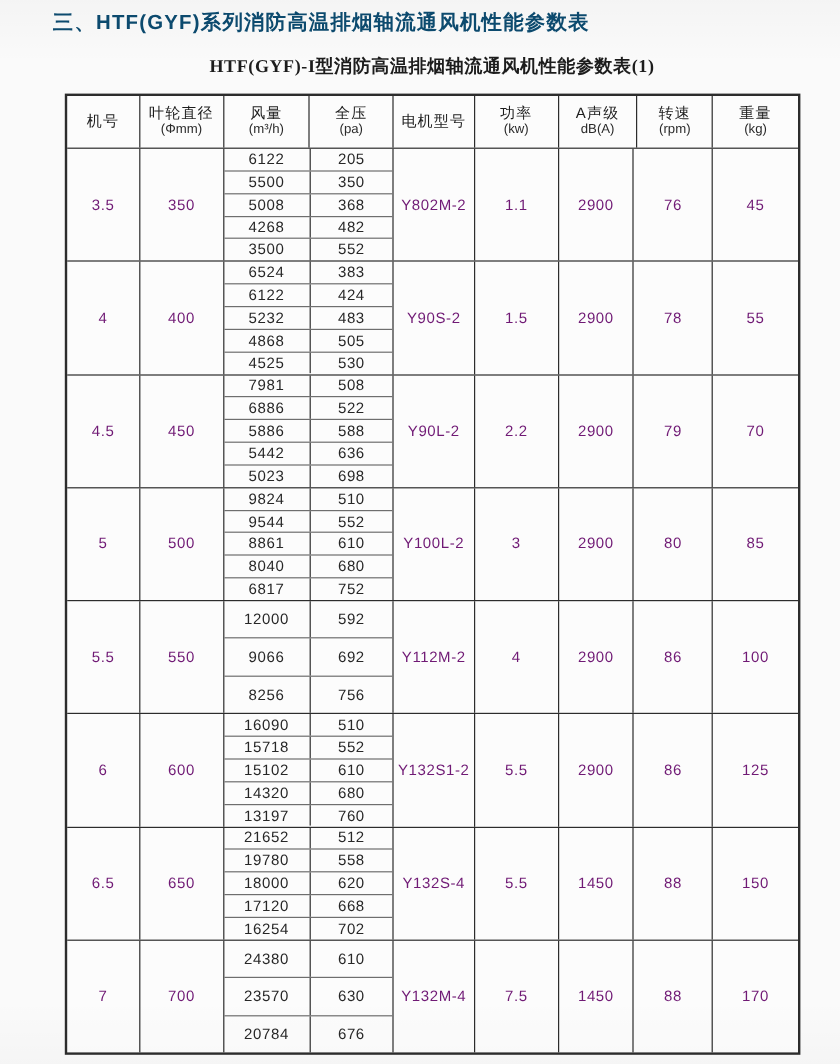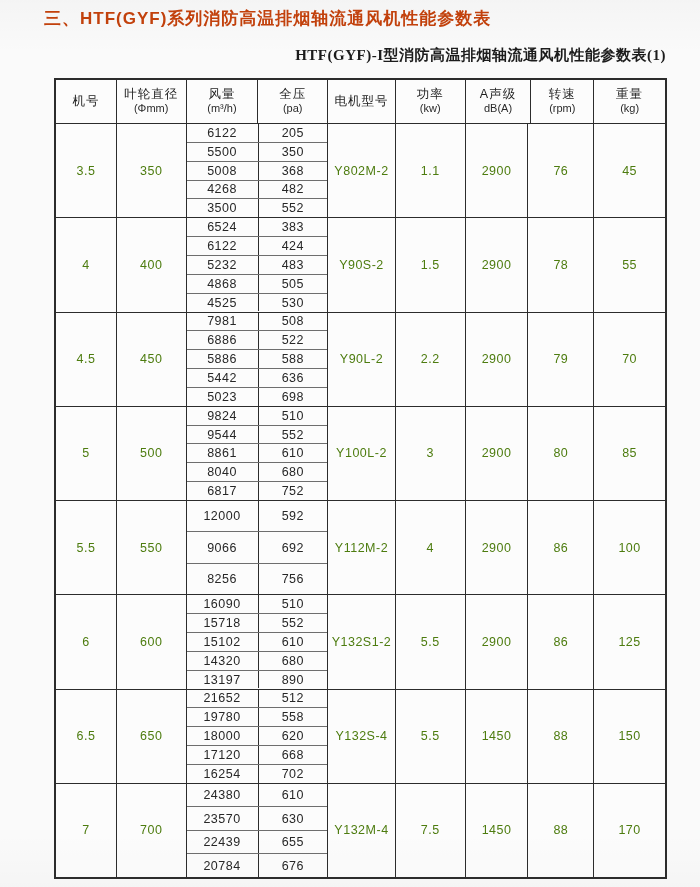--- a/index.html
+++ b/index.html
@@ -11,25 +11,25 @@
     color:#222;
     overflow:hidden;
   }
   .scan-tint {
     position:absolute; inset:0;
     background:linear-gradient(180deg, rgba(0,0,0,0.025) 0%, rgba(0,0,0,0) 6%, rgba(0,0,0,0) 94%, rgba(0,0,0,0.02) 100%);
     pointer-events:none;
   }
   .doc-title {
     position:absolute; left:44px; top:7px;
-    font-size:17px; font-weight:bold; letter-spacing:1px; color:#c2410c;
+    font-size:17px; font-weight:bold; letter-spacing:1px; color:#0c4a6e;
   }
   .doc-subtitle {
     position:absolute; left:54px; top:46px; width:612px;
-    text-align:right;
+    text-align:center;
     font-family:"Liberation Serif","DejaVu Serif",serif;
     font-size:15px; color:#1c1c1c; letter-spacing:0.5px;
   }
   .spec-table {
     position:absolute; left:54px; top:78px;
     width:613px; height:801px;
     border:2px solid #2c2c2c;
     display:flex; flex-direction:column;
     background:rgba(255,255,255,0.35);
   }
@@ -42,21 +42,21 @@
   .hlabel { font-size:12.5px; color:#1d1d1d; letter-spacing:1px; }
   .hsub   { font-size:11px; color:#2a2a2a; letter-spacing:0; }
   .c0{width:61px} .c1{width:70px} .cmid{width:142px}
   .c2{width:72px} .c3{width:70px}
   .c4{width:68px} .c5{width:70px} .c6{width:63px} .c7{width:66px} .c8{width:71px; }
   .group { display:flex; flex:1; border-bottom:1px solid #2c2c2c; }
   .group:last-child { border-bottom:none; }
   .cell {
     display:flex; align-items:center; justify-content:center;
     border-right:1px solid #2c2c2c;
-    font-size:12.5px; color:#4d7c0f; letter-spacing:0.5px;
+    font-size:12.5px; color:#701a75; letter-spacing:0.5px;
   }
   .cell:last-child { border-right:none; }
   .mid { display:flex; flex-direction:column; border-right:1px solid #2c2c2c; }
   .subrow { flex:1; display:flex; border-bottom:1px solid #6e6e6e; }
   .subrow:last-child { border-bottom:none; }
   .subcell {
     display:flex; align-items:center; justify-content:center;
     font-size:12.5px; color:#272727; letter-spacing:0.5px;
   }
   .subcell.a { width:72px; border-right:1px solid #2c2c2c; }
@@ -267,21 +267,21 @@
           <div class="subrow">
             <div class="subcell a">15102</div>
             <div class="subcell p">610</div>
           </div>
           <div class="subrow">
             <div class="subcell a">14320</div>
             <div class="subcell p">680</div>
           </div>
           <div class="subrow">
             <div class="subcell a">13197</div>
-            <div class="subcell p">890</div>
+            <div class="subcell p">760</div>
           </div>
         </div>
         <div class="cell c4">Y132S1-2</div>
         <div class="cell c5">5.5</div>
         <div class="cell c6">2900</div>
         <div class="cell c7">86</div>
         <div class="cell c8">125</div>
       </div><div class="group">
         <div class="cell c0">6.5</div>
         <div class="cell c1">650</div>
@@ -316,24 +316,20 @@
         <div class="cell c0">7</div>
         <div class="cell c1">700</div>
         <div class="mid cmid">
           <div class="subrow">
             <div class="subcell a">24380</div>
             <div class="subcell p">610</div>
           </div>
           <div class="subrow">
             <div class="subcell a">23570</div>
             <div class="subcell p">630</div>
-          </div>
-          <div class="subrow">
-            <div class="subcell a">22439</div>
-            <div class="subcell p">655</div>
           </div>
           <div class="subrow">
             <div class="subcell a">20784</div>
             <div class="subcell p">676</div>
           </div>
         </div>
         <div class="cell c4">Y132M-4</div>
         <div class="cell c5">7.5</div>
         <div class="cell c6">1450</div>
         <div class="cell c7">88</div>

